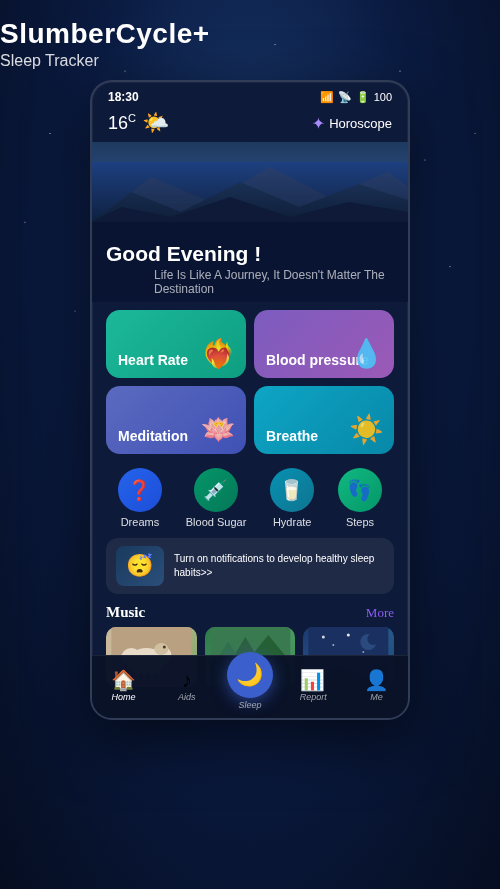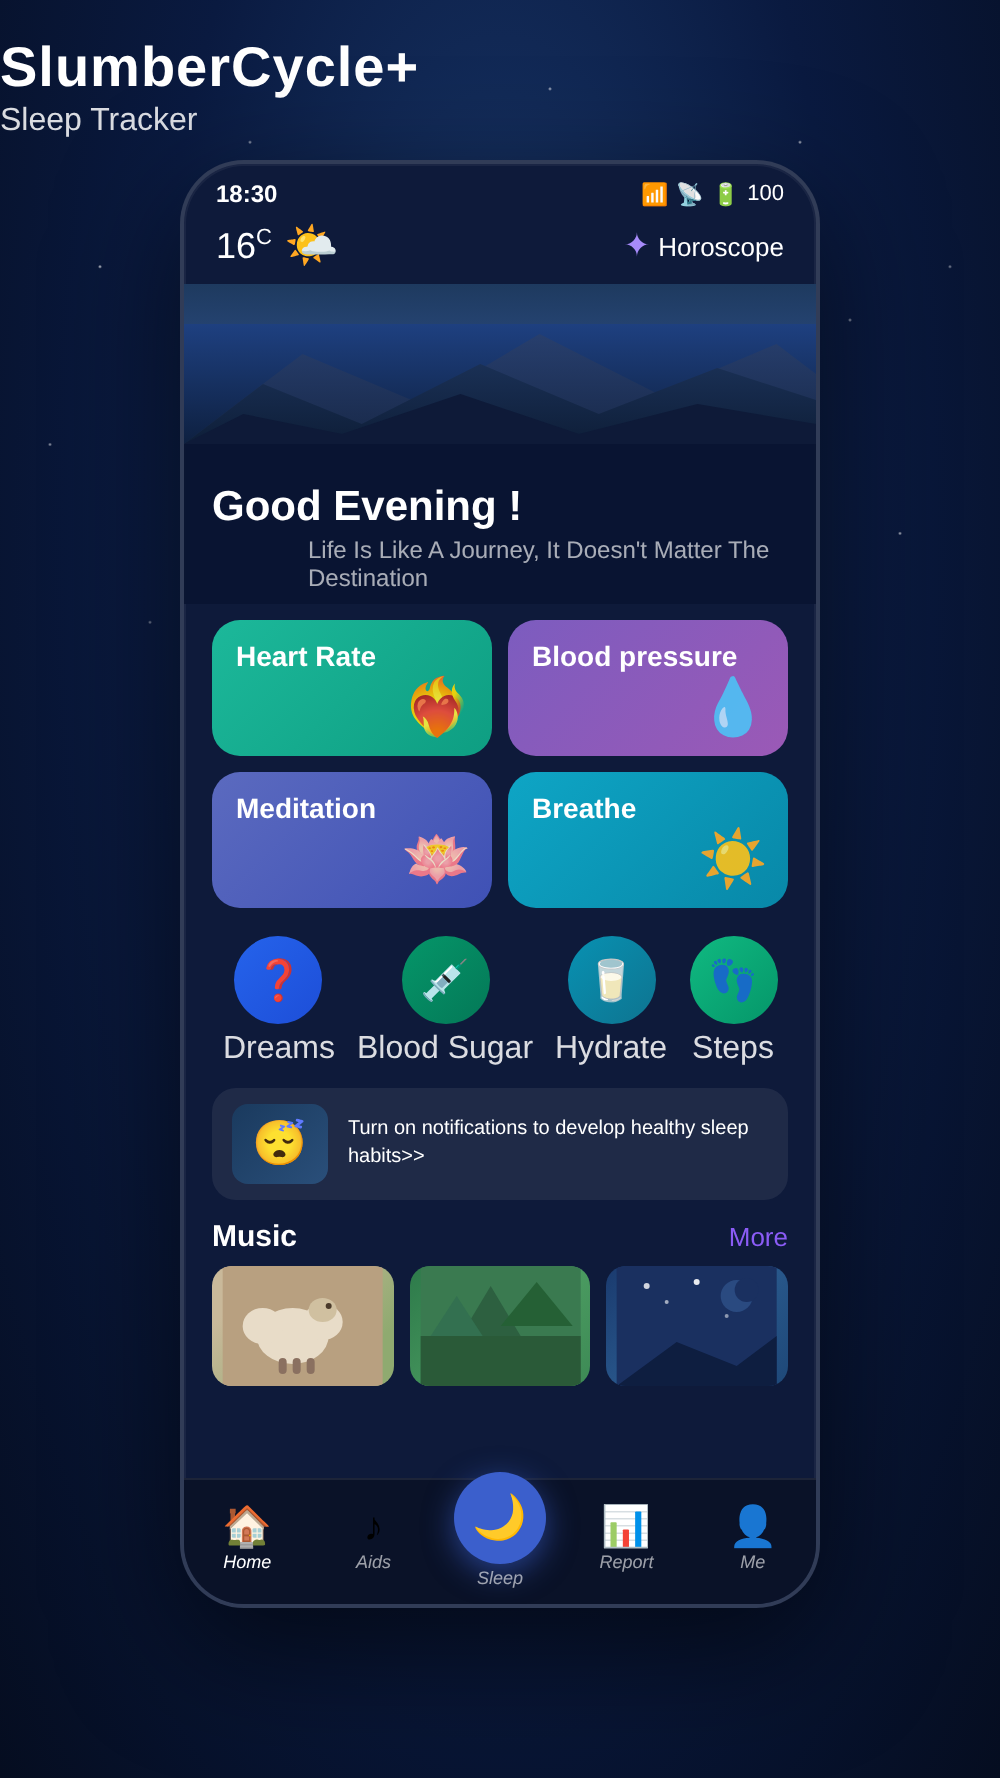--- a/index.html
+++ b/index.html
@@ -51,24 +51,24 @@
       color: rgba(255,255,255,0.85);
       font-size: 16px;
       margin-top: 2px;
     }
 
     
     .phone {
       position: relative;
       z-index: 3;
       width: 320px;
-      height: 724px;
+      height: 640px;
       margin: 10px auto 0;
       background: #0e1a3a;
-      border-radius: 32px;
+      border-radius: 22px;
       border: 2px solid rgba(255,255,255,0.15);
       box-shadow: 0 20px 60px rgba(0,0,0,0.6), inset 0 0 0 1px rgba(255,255,255,0.05);
       overflow: hidden;
     }
 
     
     .phone-status-bar {
       display: flex;
       justify-content: space-between;
       align-items: center;
@@ -153,21 +153,21 @@
       display: grid;
       grid-template-columns: 1fr 1fr;
       gap: 8px;
       padding: 8px 14px;
     }
 
     .feature-card {
       border-radius: 14px;
       height: 68px;
       display: flex;
-      align-items: flex-start;
+      align-items: flex-end;
       padding: 10px 12px;
       position: relative;
       overflow: hidden;
       cursor: pointer;
     }
     .feature-card-label {
       color: white;
       font-size: 14px;
       font-weight: 600;
       position: relative;
@@ -212,21 +212,21 @@
       width: 44px;
       height: 44px;
       border-radius: 50%;
       display: flex;
       align-items: center;
       justify-content: center;
       font-size: 20px;
     }
     .quick-icon-label {
       color: rgba(255,255,255,0.85);
-      font-size: 16px;
+      font-size: 11px;
       text-align: left;
     }
     .icon-dreams { background: linear-gradient(135deg, #2563eb, #1d4ed8); }
     .icon-blood-sugar { background: linear-gradient(135deg, #059669, #047857); }
     .icon-hydrate { background: linear-gradient(135deg, #0891b2, #0e7490); }
     .icon-steps { background: linear-gradient(135deg, #10b981, #059669); }
 
     
     .notif-banner {
       margin: 4px 14px;
@@ -252,20 +252,21 @@
     }
     .notif-text {
       color: white;
       font-size: 10px;
       line-height: 1.4;
     }
 
     
     .music-section {
       padding: 6px 14px 4px;
+      font-family: Liberation Serif, serif;
     }
     .music-header {
       display: flex;
       justify-content: space-between;
       align-items: center;
       margin-bottom: 6px;
     }
     .music-title {
       color: white;
       font-size: 15px;

